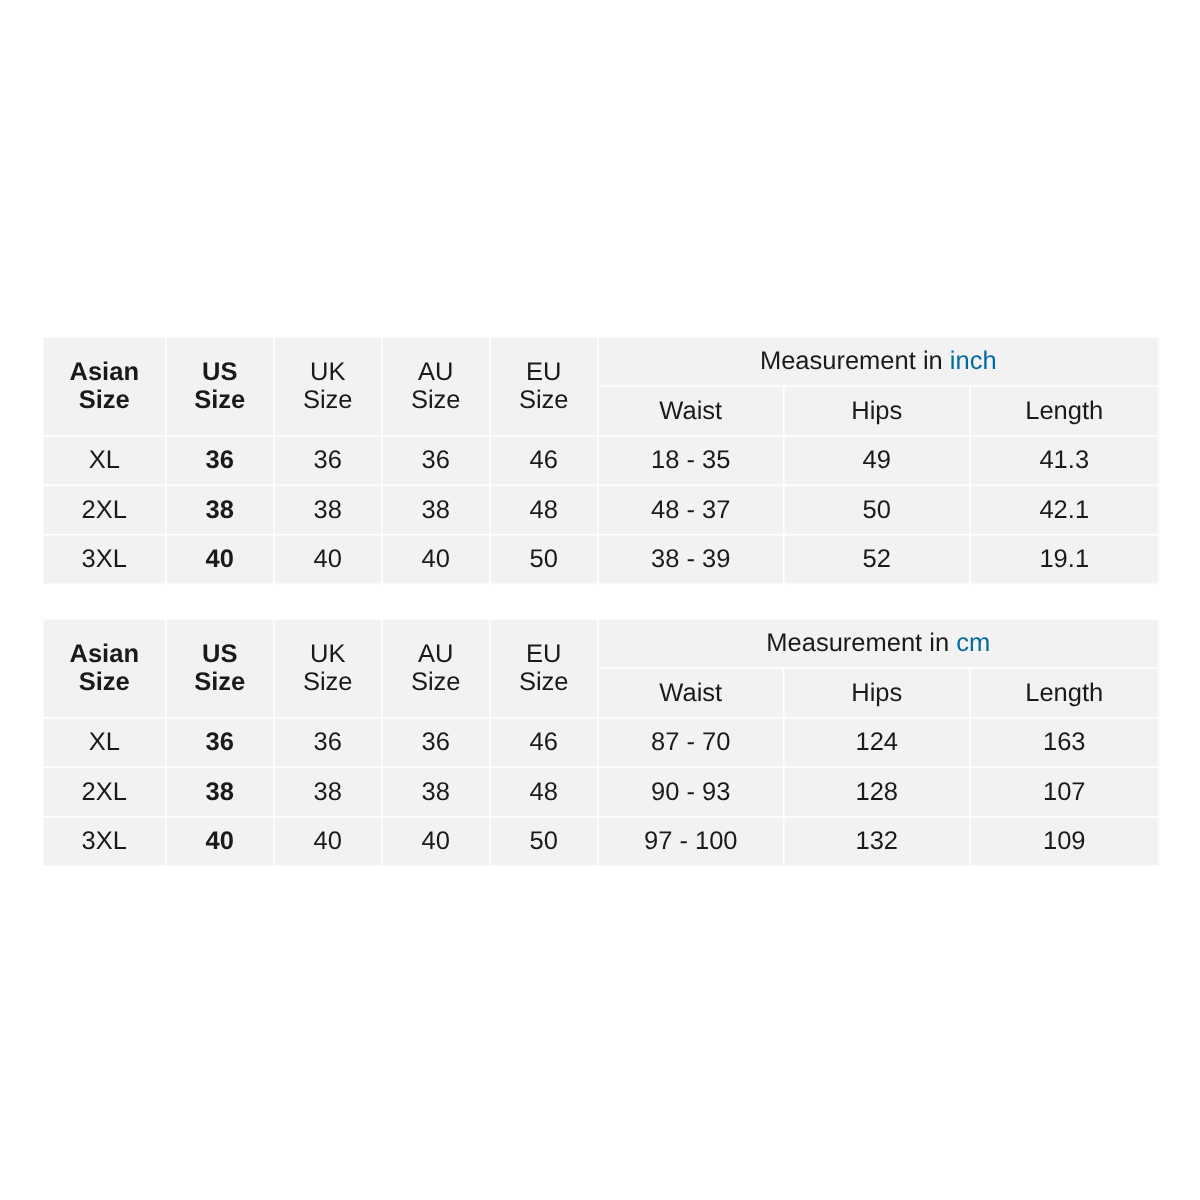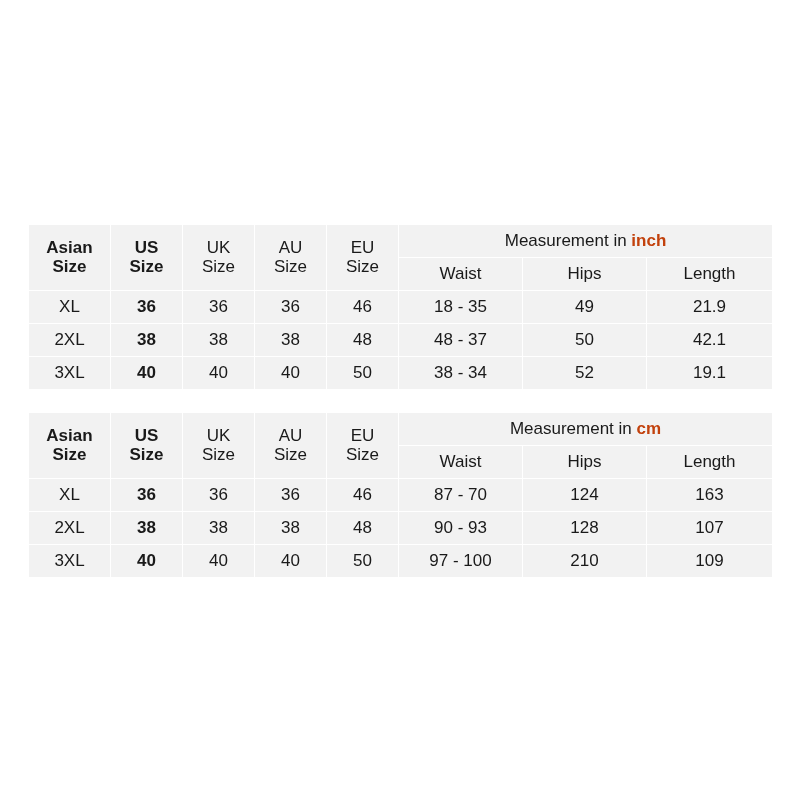--- a/index.html
+++ b/index.html
@@ -54,22 +54,22 @@
     white-space: pre-line;
   }
   .bold {
     font-weight: bold;
   }
   .meas-title {
     font-size: 17px;
     height: 26px;
   }
   .meas-unit {
-    color: #c2410c;
-    font-weight: bold;
+    color: #0369a1;
+    font-weight: normal;
   }
   .sub-hdr {
     height: 30px;
     font-size: 17px;
   }
   .data-row td {
     height: 32px;
   }
   .col-asian { width: 82px; }
   .col-us    { width: 72px; }
@@ -117,39 +117,39 @@
           <td class="sub-hdr">Length</td>
         </tr>
         <tr class="data-row">
           <td>XL</td>
           <td class="bold">36</td>
           <td>36</td>
           <td>36</td>
           <td>46</td>
           <td>18  - 35</td>
           <td>49</td>
-          <td>21.9</td>
+          <td>41.3</td>
         </tr>
         <tr class="data-row">
           <td>2XL</td>
           <td class="bold">38</td>
           <td>38</td>
           <td>38</td>
           <td>48</td>
           <td>48  - 37</td>
           <td>50</td>
           <td>42.1</td>
         </tr>
         <tr class="data-row">
           <td>3XL</td>
           <td class="bold">40</td>
           <td>40</td>
           <td>40</td>
           <td>50</td>
-          <td>38  - 34</td>
+          <td>38  - 39</td>
           <td>52</td>
           <td>19.1</td>
         </tr>
       </tbody>
     </table>
   </div>
 
   <div class="table-wrap" id="table-cm">
     <table class="size-table">
       <colgroup>
@@ -201,20 +201,20 @@
           <td>128</td>
           <td>107</td>
         </tr>
         <tr class="data-row">
           <td>3XL</td>
           <td class="bold">40</td>
           <td>40</td>
           <td>40</td>
           <td>50</td>
           <td>97  - 100</td>
-          <td>210</td>
+          <td>132</td>
           <td>109</td>
         </tr>
       </tbody>
     </table>
   </div>
 
 </div>
 
 </body></html>

